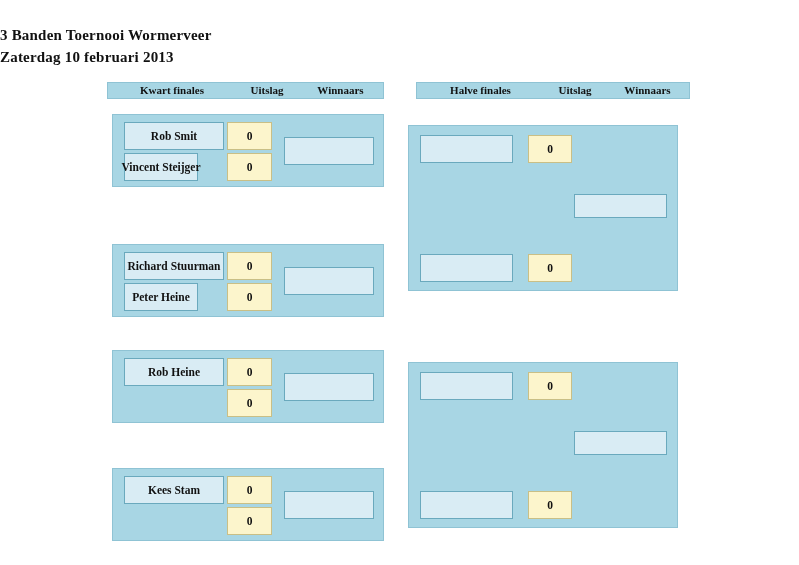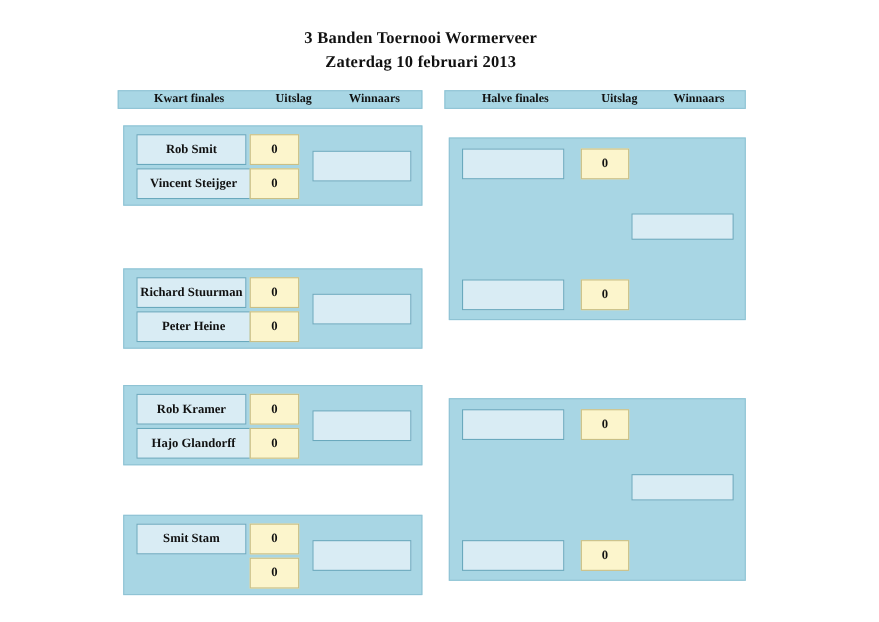--- a/index.html
+++ b/index.html
@@ -15,21 +15,21 @@
     font-family: "Liberation Serif", "DejaVu Serif", serif;
     color: #111111;
   }
 
   
   #title-block {
     position: absolute;
     left: 0;
     top: 24px;
     width: 765px;
-    text-align: center;
+    text-align: left;
   }
   #title-block .line {
     font-size: 15px;
     font-weight: bold;
     line-height: 22px;
     letter-spacing: .2px;
   }
 
   
   .col-header {
@@ -42,21 +42,21 @@
     align-items: center;
   }
   .col-header .hcell {
     font-size: 11px;
     font-weight: bold;
     text-align: center;
     line-height: 15px;
     white-space: nowrap;
   }
   #header-quarter { left: 107px; top: 82px; width: 277px; }
-  #header-semi    { left: 404px; top: 82px; width: 274px; }
+  #header-semi    { left: 416px; top: 82px; width: 274px; }
 
   #header-quarter .hcell:nth-child(1) { width: 128px; }
   #header-quarter .hcell:nth-child(2) { width: 62px; }
   #header-quarter .hcell:nth-child(3) { width: 85px; }
   #header-semi .hcell:nth-child(1) { width: 127px; }
   #header-semi .hcell:nth-child(2) { width: 62px; }
   #header-semi .hcell:nth-child(3) { width: 83px; }
 
   
   .match-block {
@@ -97,21 +97,21 @@
     align-items: center;
     justify-content: center;
     font-size: 11.5px;
     font-weight: bold;
     white-space: nowrap;
   }
 
   
   .qf-block  { left: 112px; width: 272px; height: 73px; }
   .qf-p1     { left: 11px;  top: 7px;  width: 100px; height: 28px; }
-  .qf-p2     { left: 11px;  top: 38px; width: 104px; height: 28px; }
+  .qf-p2     { left: 11px;  top: 38px; width: 74px; height: 28px; }
   .qf-s1     { left: 114px; top: 7px;  width: 45px; height: 28px; }
   .qf-s2     { left: 114px; top: 38px; width: 45px; height: 28px; }
   .qf-w      { left: 171px; top: 22px; width: 90px; height: 28px; }
 
   #qf-1 { top: 114px; }
   #qf-2 { top: 244px; }
   #qf-3 { top: 350px; }
   #qf-4 { top: 468px; }
 
   
@@ -155,29 +155,28 @@
 
 <div class="match-block qf-block" id="qf-2">
   <div class="player-box qf-p1">Richard Stuurman</div>
   <div class="player-box qf-p2">Peter Heine</div>
   <div class="score-box qf-s1">0</div>
   <div class="score-box qf-s2">0</div>
   <div class="winner-box qf-w"></div>
 </div>
 
 <div class="match-block qf-block" id="qf-3">
-  <div class="player-box qf-p1">Rob Kramer</div>
-  <div class="player-box qf-p2">Hajo Glandorff</div>
+  <div class="player-box qf-p1">Rob Heine</div>
   <div class="score-box qf-s1">0</div>
   <div class="score-box qf-s2">0</div>
   <div class="winner-box qf-w"></div>
 </div>
 
 <div class="match-block qf-block" id="qf-4">
-  <div class="player-box qf-p1">Smit Stam</div>
+  <div class="player-box qf-p1">Kees Stam</div>
   <div class="score-box qf-s1">0</div>
   <div class="score-box qf-s2">0</div>
   <div class="winner-box qf-w"></div>
 </div>
 
 <div class="match-block sf-block" id="sf-1">
   <div class="player-box sf-p1"></div>
   <div class="player-box sf-p2"></div>
   <div class="score-box sf-s1">0</div>
   <div class="score-box sf-s2">0</div>

